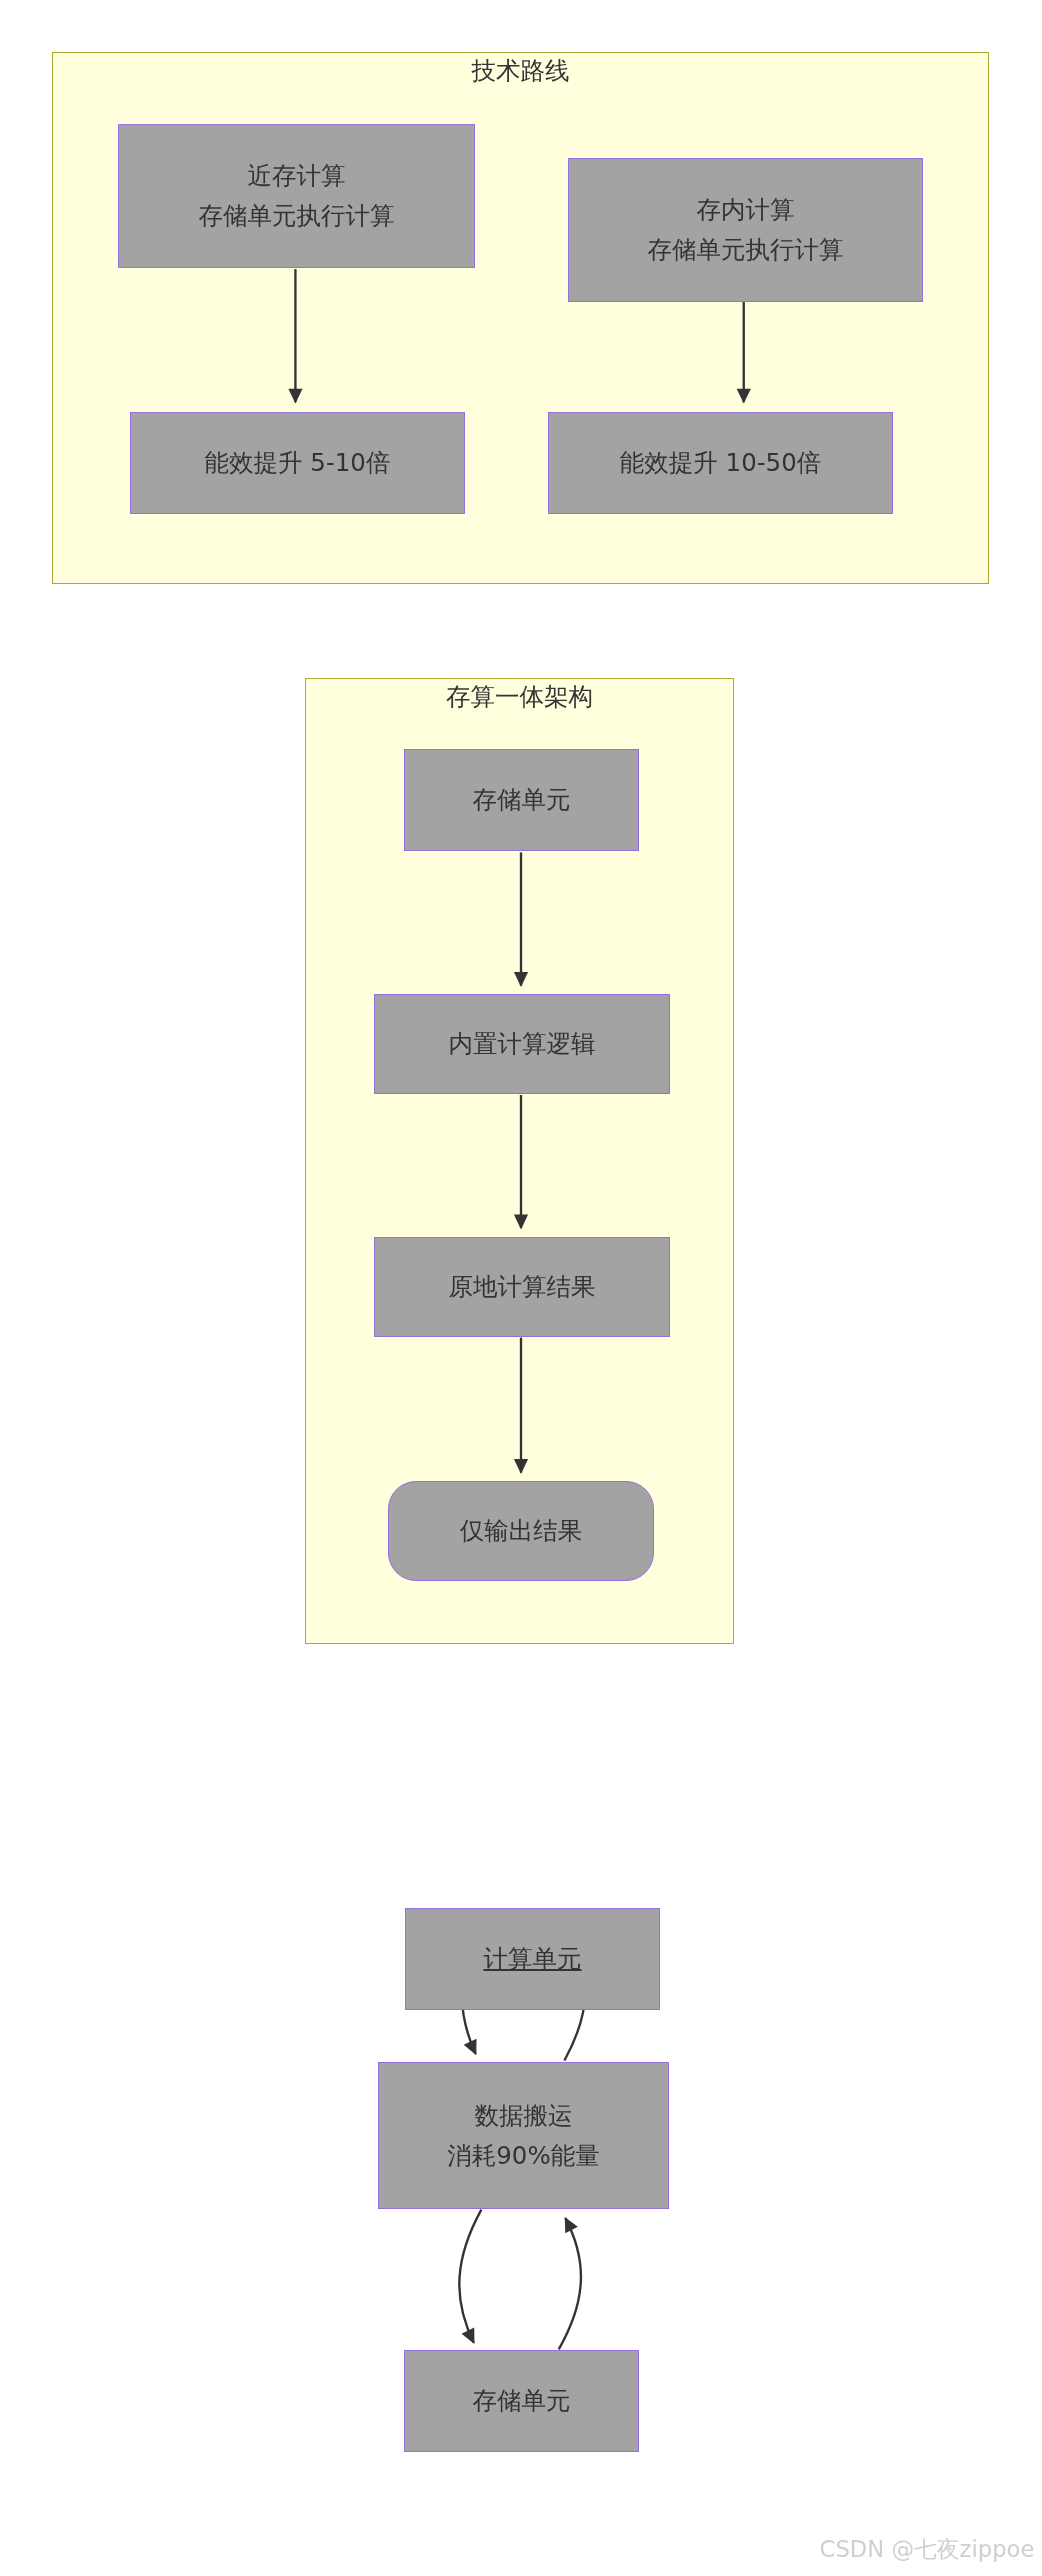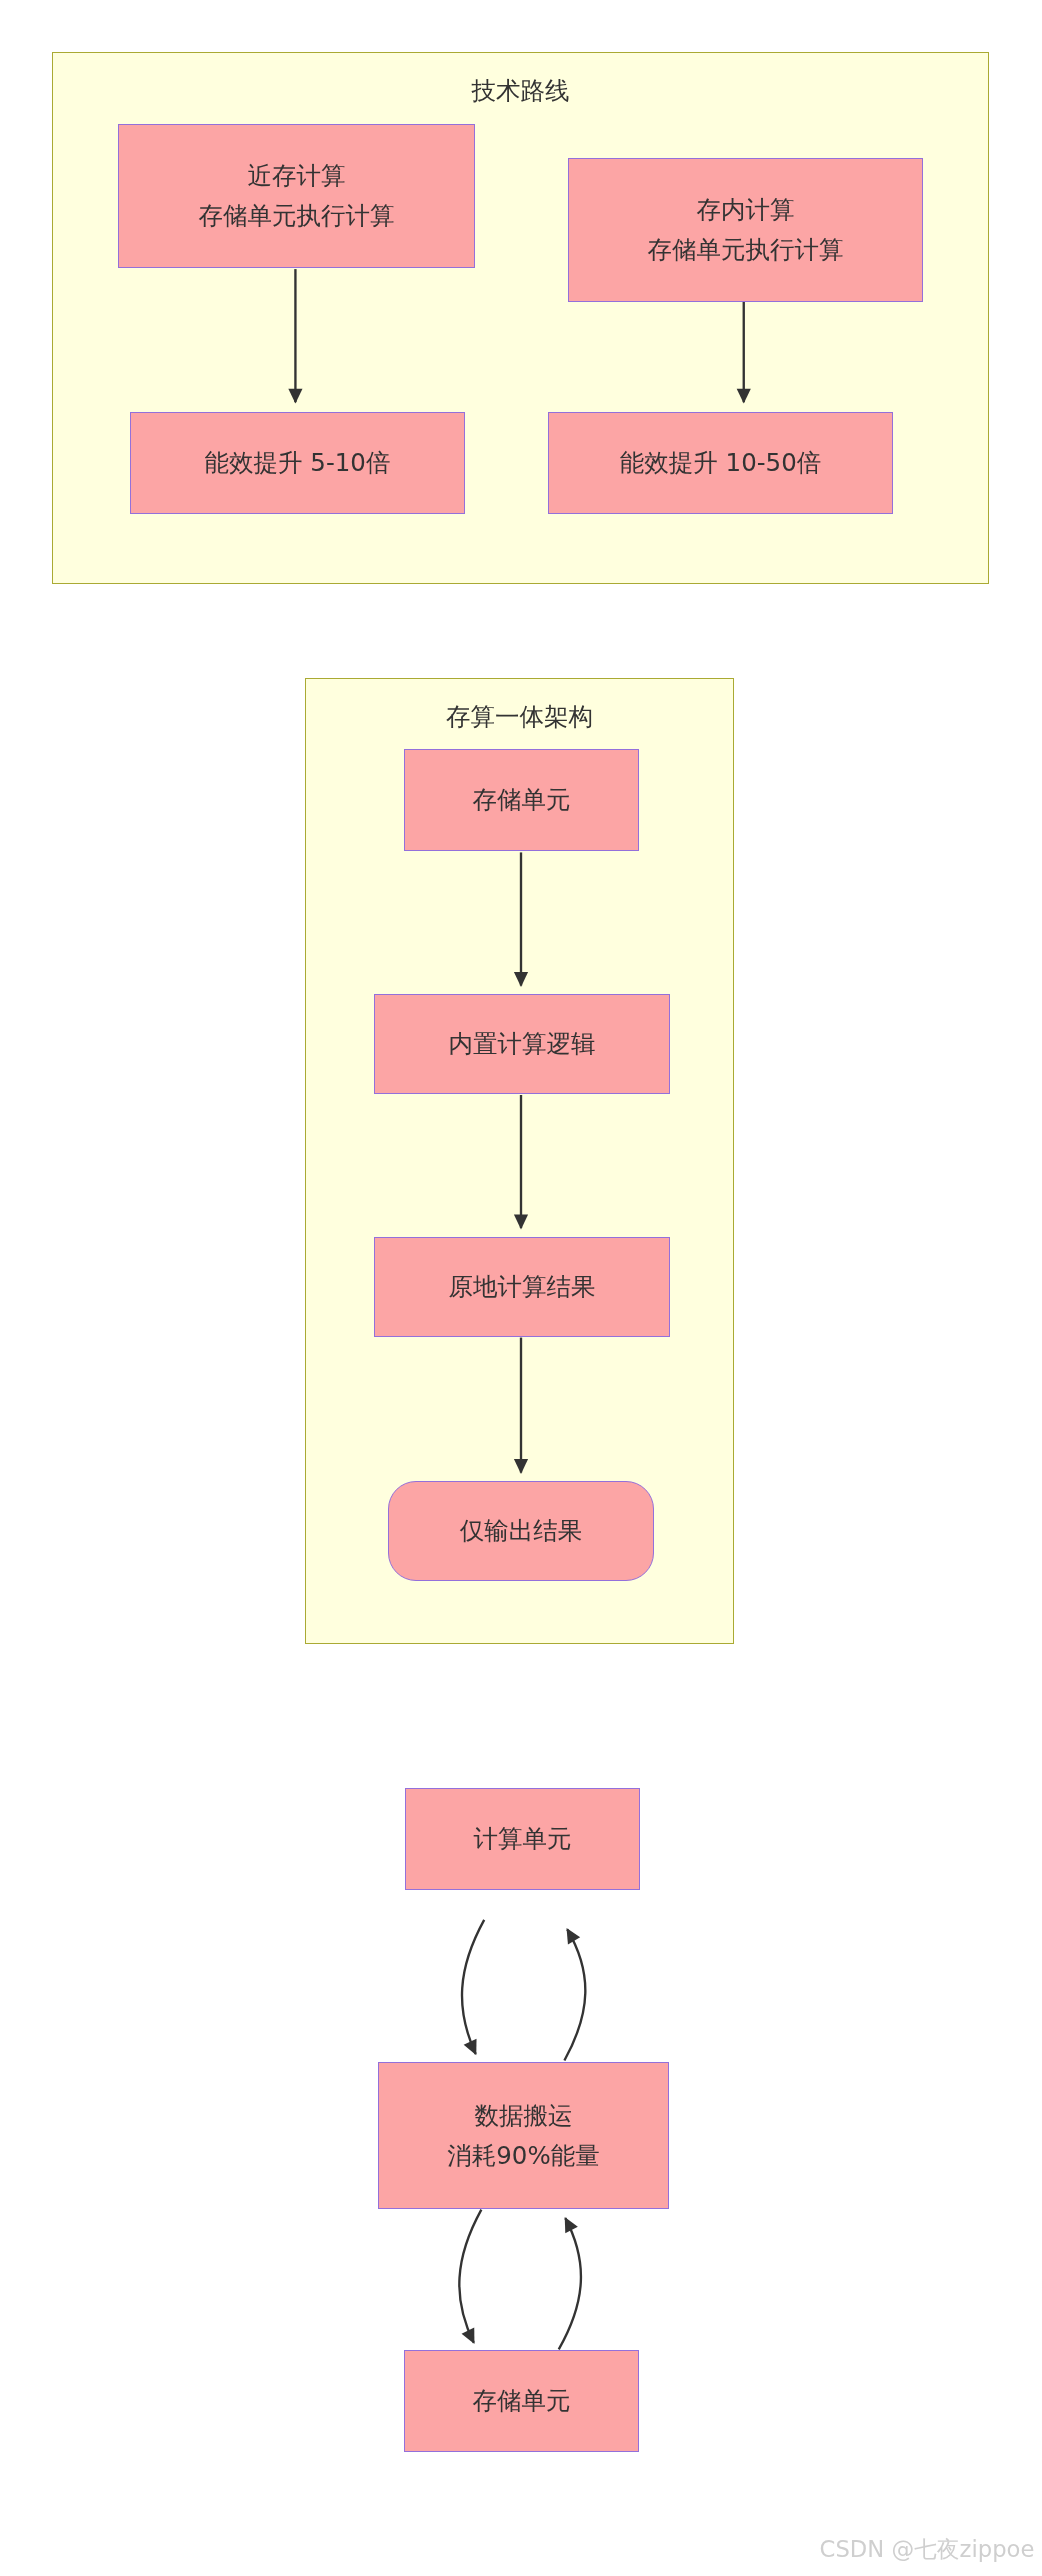--- a/index.html
+++ b/index.html
@@ -12,29 +12,29 @@
   .edge-layer { position: absolute; left: 0; top: 0; width: 1042px; height: 2576px; pointer-events: none; }
 
   .subgraph {
     position: absolute;
     background: #ffffde;
     border: 1.9px solid #aaaa33;
     box-sizing: border-box;
   }
   .sg-title {
     width: 100%;
-    padding-top: 21px;
+    padding-top: 1px;
     text-align: center;
     font-size: 24.5px;
     color: #333333;
   }
 
   .node {
     position: absolute;
-    background: #fca5a5;
+    background: #a3a3a3;
     border: 1.9px solid #9370db;
     box-sizing: border-box;
     display: flex;
     flex-direction: column;
     align-items: center;
     justify-content: center;
     text-align: center;
     font-size: 24.5px;
     line-height: 40px;
     color: #333333;
@@ -110,21 +110,21 @@
   </div>
 
   <div class="node" style="left:374px; top:1237px; width:296px; height:100px;">
     <div>原地计算结果</div>
   </div>
 
   <div class="node" style="left:388px; top:1481px; width:266px; height:100px;border-radius:28px;">
     <div>仅输出结果</div>
   </div>
 
-  <div class="node" style="left:405px; top:1788px; width:235px; height:102px;">
+  <div class="node" style="left:405px; top:1908px; width:255px; height:102px;text-decoration:underline;">
     <div>计算单元</div>
   </div>
 
   <div class="node" style="left:378px; top:2062px; width:291px; height:147px;">
     <div>数据搬运</div>
     <div>消耗90%能量</div>
   </div>
 
   <div class="node" style="left:404px; top:2350px; width:235px; height:102px;">
     <div>存储单元</div>

